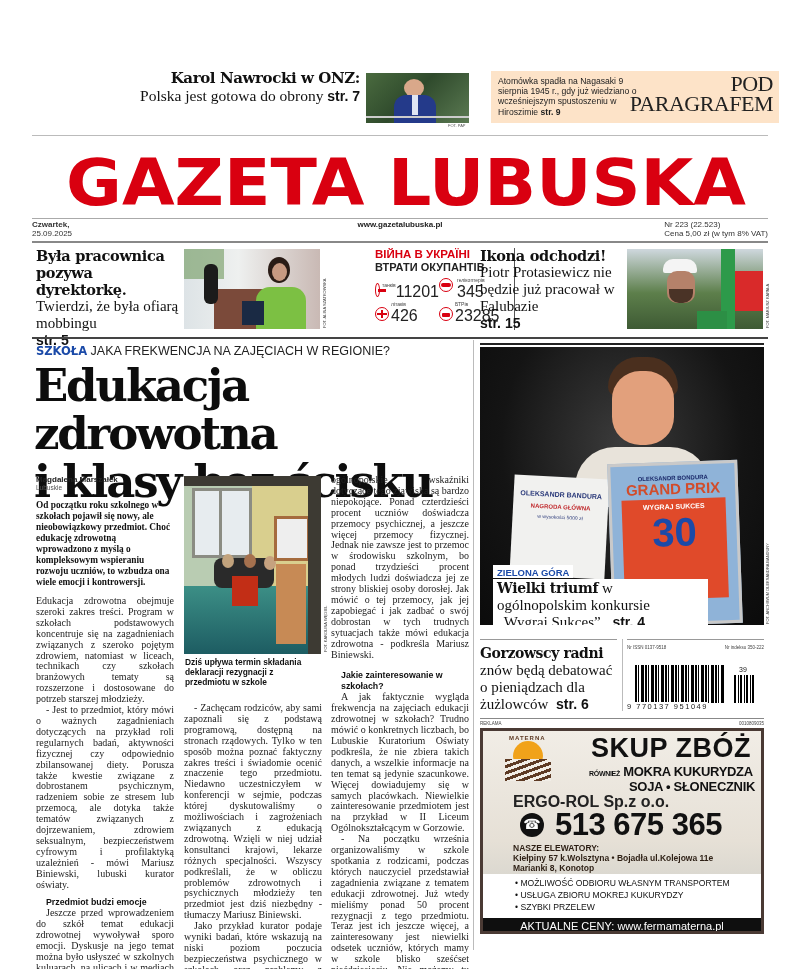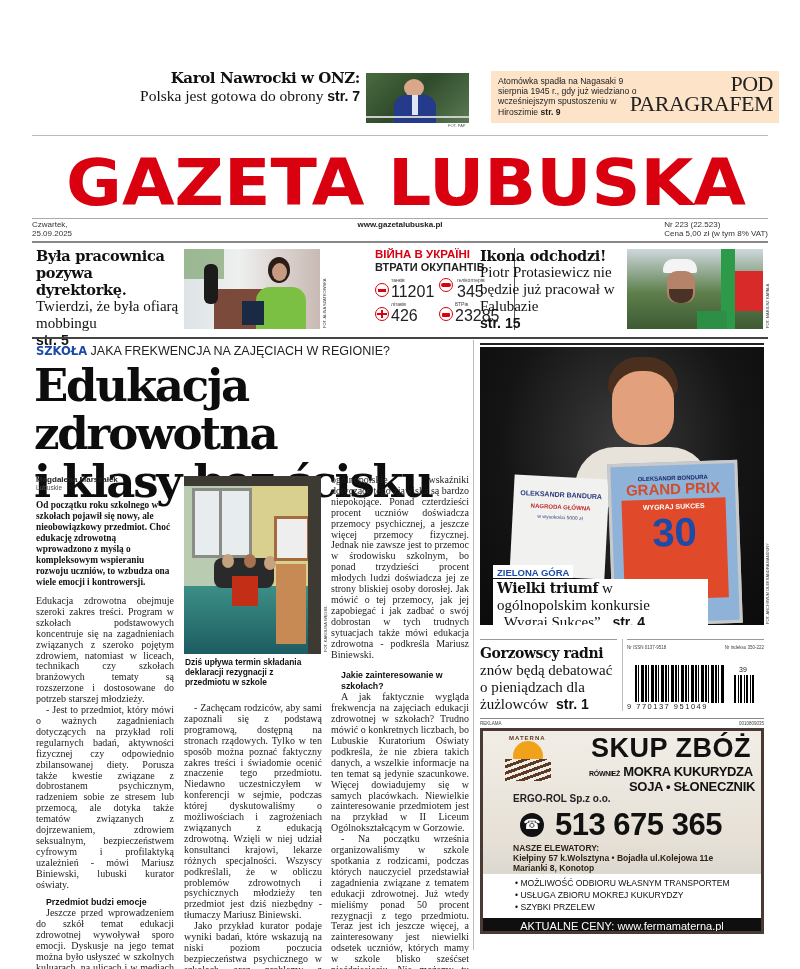--- a/index.html
+++ b/index.html
@@ -44,21 +44,21 @@
 <div class="hr" style="left:32px;top:135px;width:736px;background:#bbb"></div>
 
 <div class="abs" style="left:62px;top:150px;width:688px;height:62px;">
   <svg width="688" height="62" viewBox="0 0 688 62" preserveAspectRatio="none">
     <text x="344" y="55" text-anchor="middle" style="font-family:'DejaVu Sans',sans-serif;font-weight:bold;font-size:64px;fill:#d90010" textLength="680" lengthAdjust="spacingAndGlyphs">GAZETA LUBUSKA</text>
   </svg>
 </div>
 
 <div class="hr" style="left:32px;top:218px;width:736px;background:#aaa"></div>
 <div class="abs sans" style="left:32px;top:220px;font-size:8px;line-height:9px;color:#333">
-  <div style="font-weight:normal">Czwartek,</div>
+  <div style="font-weight:bold">Czwartek,</div>
   <div>25.09.2025</div>
 </div>
 <div class="abs sans" style="left:300px;top:220px;width:200px;text-align:center;font-size:8px;font-weight:bold;color:#222">www.gazetalubuska.pl</div>
 <div class="abs sans" style="right:32px;top:220px;text-align:left;font-size:8px;line-height:9px;color:#333">
   <div>Nr 223 (22.523)</div>
   <div>Cena 5,00 zł (w tym 8% VAT)</div>
 </div>
 <div class="hr" style="left:32px;top:241px;width:736px;background:#888;height:2px"></div>
 
 <div class="abs" style="left:36px;top:247px;width:145px;">
@@ -78,21 +78,21 @@
 <div class="credit" style="left:322px;top:252px;height:76px">FOT. ALINA SZATKOWSKA</div>
 
 <div class="abs" style="left:332px;top:248px;width:140px;height:82px;border-right:1px solid #555;margin-left:43px;">
   <div class="sans" style="font-weight:bold;font-size:11.5px;color:#d90010;line-height:13px">ВІЙНА В УКРАЇНІ</div>
   <div class="sans" style="font-weight:bold;font-size:11px;color:#222;line-height:13px">ВТРАТИ ОКУПАНТІВ</div>
   <div style="display:grid;grid-template-columns:64px 72px;row-gap:2px;margin-top:4px">
     <div style="display:flex;align-items:flex-end;gap:2px">
       <span style="width:14px;height:14px;border:1.5px solid #d90010;border-radius:50%;display:inline-block;margin-bottom:3px;position:relative">
           <span style="position:absolute;left:2px;top:5px;width:8px;height:3px;background:#d90010"></span>
         </span>
-      <span style="display:flex;flex-direction:column">
+      <span style="display:flex;flex-direction:row">
         <span class="sans" style="font-size:5px;color:#444;line-height:5px">танків</span>
         <span class="sans" style="font-size:16px;line-height:17px;color:#222">11201</span>
       </span>
     </div>
     <div style="display:flex;gap:4px">
       <span style="width:14px;height:14px;border:1.5px solid #d90010;border-radius:50%;display:inline-block;margin-bottom:3px;position:relative">
           <span style="position:absolute;left:1px;top:4px;width:10px;height:4px;background:#d90010;border-radius:2px"></span>
         </span>
       <span style="display:flex;flex-direction:column">
         <span class="sans" style="font-size:5px;color:#444;line-height:5px">гелікоптерів</span>
@@ -224,21 +224,21 @@
     <b class="sans" style="font-size:14px;margin-left:8px">str. 4</b>
   </div>
 </div>
 <div class="credit" style="left:765px;top:540px;height:84px">FOT. ARCHIWUM OLEKSANDRA BANDURY</div>
 
 <div class="hr" style="left:480px;top:639px;width:137px;background:#999"></div>
 <div class="abs" style="left:480px;top:645px;width:140px;">
   <div style="font-family:'DejaVu Serif',serif;font-weight:bold;font-size:14px;line-height:17px;letter-spacing:-0.4px">Gorzowscy radni</div>
   <div style="font-size:15px;line-height:17px">
     <span>znów będą debatować o pieniądzach dla żużlowców</span>
-    <b class="sans" style="font-size:14px;margin-left:4px">str. 1</b>
+    <b class="sans" style="font-size:14px;margin-left:4px">str. 6</b>
   </div>
 </div>
 <div class="abs" style="left:622px;top:639px;width:1px;height:72px;background:#bbb"></div>
 <div class="hr" style="left:627px;top:639px;width:137px;background:#999"></div>
 <div class="abs" style="left:627px;top:645px;width:137px;height:68px;">
   <div class="sans" style="position:absolute;left:0;top:0;font-size:4.5px;color:#444">Nr ISSN 0137-9518</div>
   <div class="sans" style="position:absolute;right:0;top:0;font-size:4.5px;color:#444">Nr indeksu 350-222</div>
   <div style="position:absolute;left:8px;top:20px;width:90px;height:38px;background:repeating-linear-gradient(90deg,#000 0 2px,#fff 2px 3px,#000 3px 4px,#fff 4px 6px,#000 6px 9px,#fff 9px 10px)"></div>
   <div style="position:absolute;left:107px;top:30px;width:20px;height:28px;background:repeating-linear-gradient(90deg,#000 0 2px,#fff 2px 4px,#000 4px 5px,#fff 5px 6px)"></div>
   <div class="sans" style="position:absolute;left:112px;top:21px;font-size:7px;color:#222">39</div>
@@ -253,21 +253,21 @@
     <div style="position:absolute;left:8px;top:0;width:30px;height:30px;border-radius:50%;background:#f1a21a"></div>
     <div style="position:absolute;left:0;top:18px;width:46px;height:22px;background:repeating-linear-gradient(160deg,#5d3a24 0 3px,#f1ede6 3px 6px)"></div>
     <div class="sans" style="position:absolute;left:4px;top:-6px;font-size:6px;font-weight:bold;color:#5d3a24;letter-spacing:1px">MATERNA</div>
   </div>
   <div class="sans" style="position:absolute;left:108px;top:2px;font-size:27px;font-weight:bold;color:#111;letter-spacing:0.5px">SKUP ZBÓŻ</div>
   <div class="sans" style="position:absolute;left:106px;top:33px;font-weight:bold;color:#111;font-size:13px;letter-spacing:-0.3px">
     <span style="font-size:7px">RÓWNIEŻ</span>
     <span>MOKRA KUKURYDZA</span>
   </div>
   <div class="sans" style="position:absolute;left:146px;top:48px;font-weight:bold;color:#111;font-size:13px;letter-spacing:-0.3px">SOJA • SŁONECZNIK</div>
-  <div class="sans" style="position:absolute;left:30px;top:62px;font-weight:bold;font-size:10px;color:#222">ERGO-ROL Sp.z o.o.</div>
+  <div class="sans" style="position:absolute;left:30px;top:62px;font-weight:bold;font-size:16px;color:#222">ERGO-ROL Sp.z o.o.</div>
   <div style="position:absolute;left:37px;top:82px;width:24px;height:24px;border-radius:50%;background:#111;color:#fff;text-align:center;font-size:14px;line-height:24px">☎</div>
   <div class="sans" style="position:absolute;left:72px;top:76px;font-size:31px;font-weight:bold;color:#111;letter-spacing:-0.5px">513 675 365</div>
   <div class="sans" style="position:absolute;left:30px;top:112px;font-weight:bold;font-size:8.5px;line-height:10px;color:#2d1f14">
     <div>NASZE ELEWATORY:</div>
     <div>Kiełpiny 57 k.Wolsztyna • Bojadła ul.Kolejowa 11e</div>
     <div>Marianki 8, Konotop</div>
   </div>
   <div style="position:absolute;left:0;top:143px;width:278px;height:46px;background:#fff;padding:3px 0 0 32px;font-family:'Liberation Sans',sans-serif;font-size:8.6px;line-height:12px;color:#111">
     <div>• MOŻLIWOŚĆ ODBIORU WŁASNYM TRANSPORTEM</div>
     <div>• USŁUGA ZBIORU MOKREJ KUKURYDZY</div>

